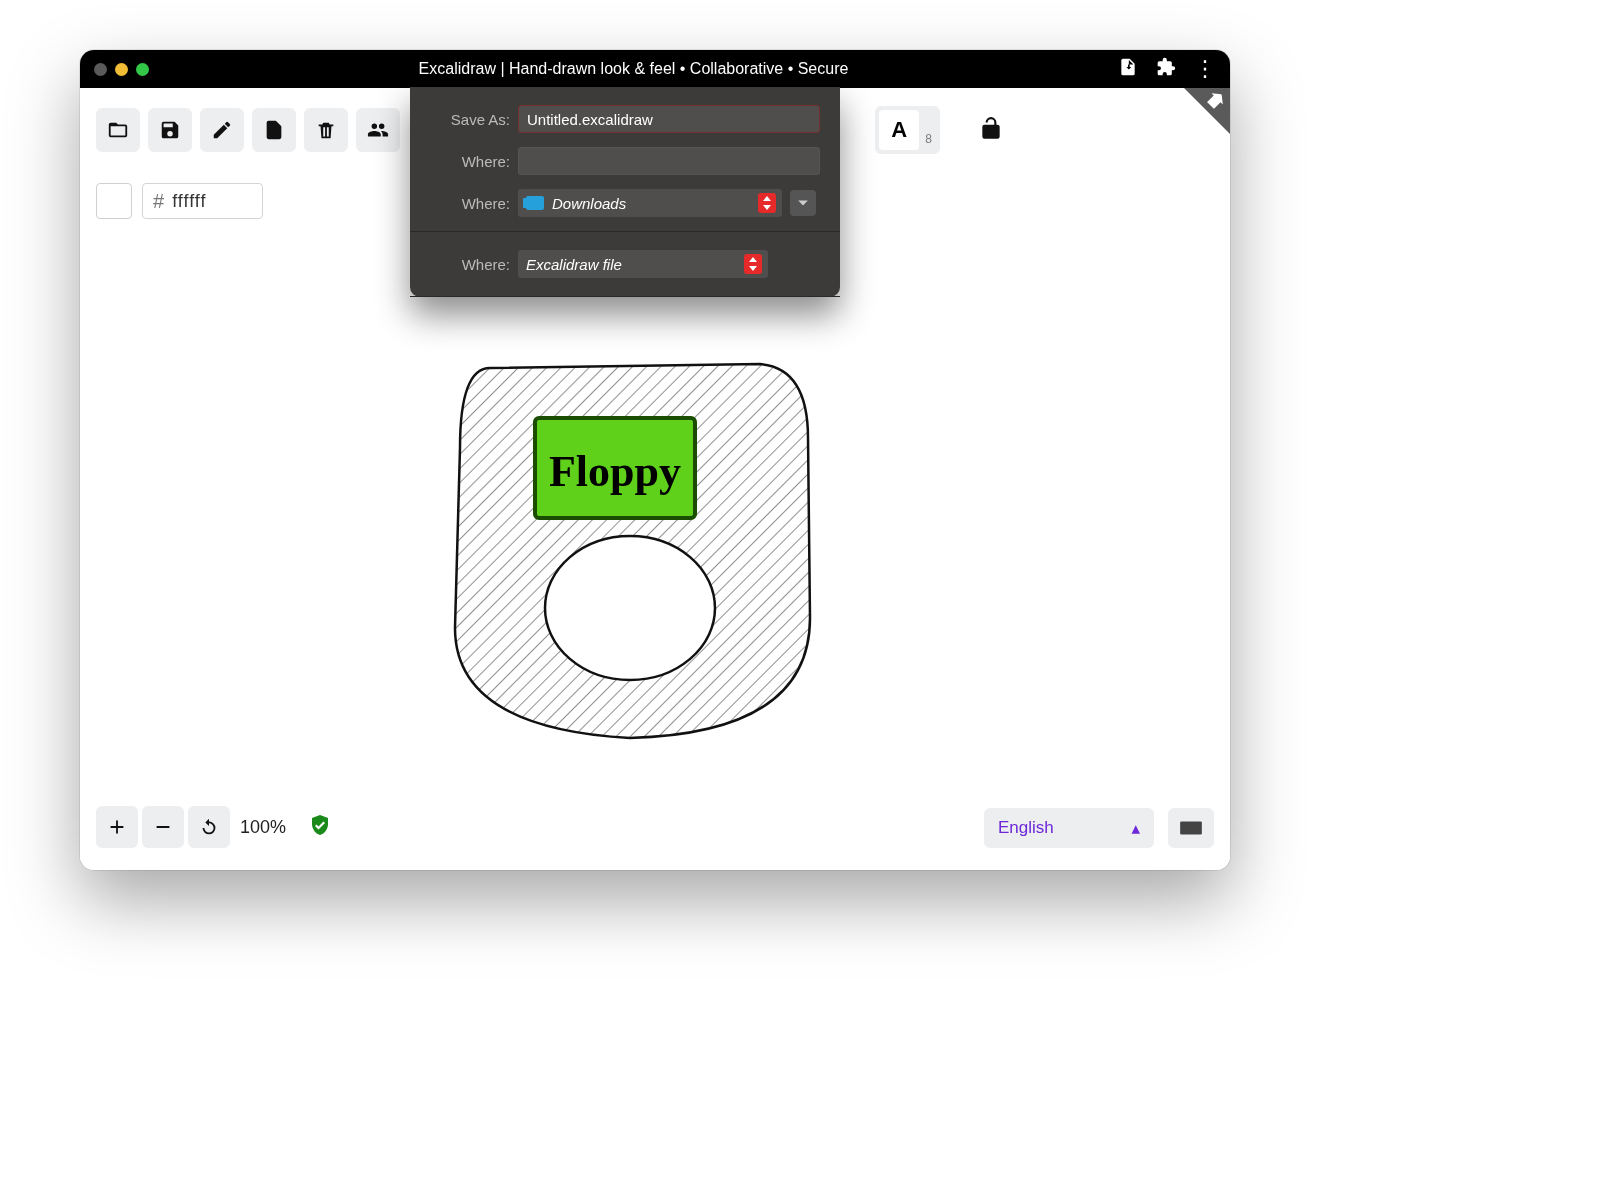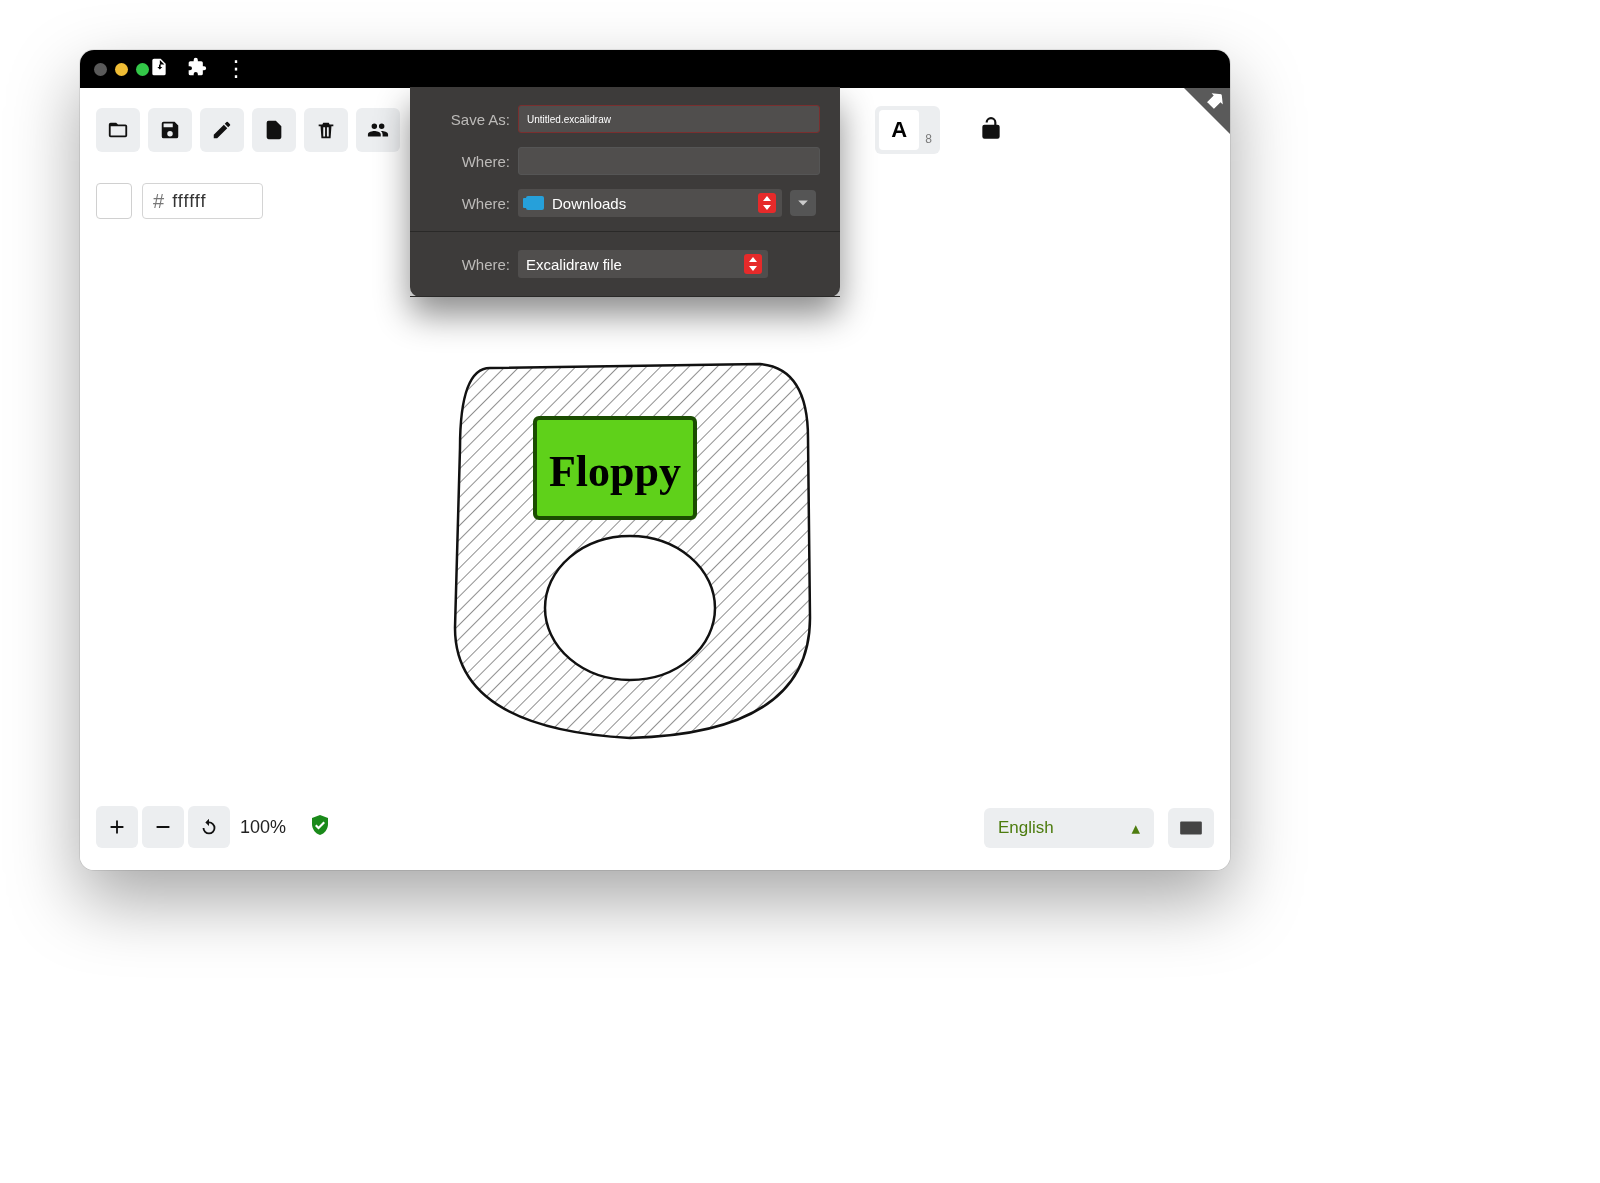--- a/index.html
+++ b/index.html
@@ -111,45 +111,45 @@
     position:absolute; left:16px; bottom:22px; display:flex; gap:4px; align-items:center;
   }
   .bottom-left .tbtn { width:42px; height:42px; }
   .zoom-readout { font-size:18px; color:#222; margin-left:6px; }
   .shield { margin-left: 18px; color:#1a8a1a; }
 
   .bottom-right { position:absolute; right:16px; bottom:22px; display:flex; gap:14px; align-items:center; }
   .lang {
     width: 170px; height: 40px; background:#eceef0; border-radius:6px;
     display:flex; align-items:center; justify-content:space-between;
-    padding: 0 14px; font-size:17px; color:#4d7c0f;
+    padding: 0 14px; font-size:17px; color:#6d28d9;
   }
   .kbd { width:46px; height:40px; background:#eceef0; border-radius:6px; display:flex; align-items:center; justify-content:center; }
   .kbd svg { width:26px; height:26px; fill:#444; }
 
   
   .dialog {
     position:absolute; left:330px; top:-1px;
     width: 430px;
     background:#3d3b3a;
     color:#ccc;
     border-radius: 0 0 10px 10px;
     box-shadow: 0 18px 34px rgba(0,0,0,0.45);
     font-size: 15px;
   }
   .dlg-body { padding: 18px 20px 14px; display:grid; grid-template-columns: 80px 1fr 30px; row-gap: 14px; column-gap:8px; align-items:center; }
   .dlg-label { text-align:right; color:#bcbab8; }
   .dlg-input {
     grid-column: 2 / span 2;
     height: 28px; background:#504e4d; border:1px solid #7a2f2f; border-radius:3px;
-    padding: 0 8px; color:#fff; font-size:10px;
+    padding: 0 8px; color:#fff; font-size:15px;
   }
   .dlg-input.plain { border:1px solid #555; }
   .dlg-select {
-    height:28px; background:#504e4d; border-radius:3px; display:flex; align-items:center; justify-content:space-between; padding:0 6px 0 8px; color:#fff;
+    height:28px; background:#504e4d; border-radius:3px; display:flex; align-items:center; justify-content:space-between; padding:0 6px 0 8px; color:#fff;font-style:italic;
   }
   .dlg-select .chev { background:#e62a2a; border-radius:3px; width:18px; height:20px; display:flex; align-items:center; justify-content:center; }
   .dlg-select .chev svg { width:10px; height:14px; fill:#fff; }
   .dlg-expand {
     width:26px; height:26px; background:#555; border-radius:4px; display:flex; align-items:center; justify-content:center;
   }
   .dlg-expand svg{width:12px;height:12px;fill:#ccc;}
   .dlg-divider { height:1px; background:#2a2928; margin: 0; }
   .dlg-format { padding: 18px 20px; display:grid; grid-template-columns:80px 1fr; column-gap:8px; align-items:center; }
   .dlg-format .dlg-select { grid-column:2; width: 250px; }
@@ -168,20 +168,21 @@
 <body>
 
 <div class="outer">
 
   <div class="titlebar">
     <div class="traffic-lights">
       <div class="dot red"></div>
       <div class="dot yellow"></div>
       <div class="dot green"></div>
     </div>
+    <div class="title-text">Excalidraw | Hand-drawn look &amp; feel • Collaborative • Secure</div>
     <div class="titlebar-icons">
       <span>
         <svg viewBox="0 0 24 24">
             <path d="M14 2H6a2 2 0 0 0-2 2v16a2 2 0 0 0 2 2h12a2 2 0 0 0 2-2V8l-6-6zm-1 13l-3-3h2V9h2v3h2l-3 3zM13 8V3.5L18.5 9H14a1 1 0 0 1-1-1z"></path>
           </svg>
       </span>
       <span>
         <svg viewBox="0 0 24 24">
             <path d="M20.5 11H19V7a2 2 0 0 0-2-2h-4V3.5a2.5 2.5 0 1 0-5 0V5H4a2 2 0 0 0-2 2v4h1.5a2.5 2.5 0 1 1 0 5H2v4a2 2 0 0 0 2 2h4v-1.5a2.5 2.5 0 1 1 5 0V22h4a2 2 0 0 0 2-2v-4h1.5a2.5 2.5 0 1 0 0-5z"></path>
           </svg>

